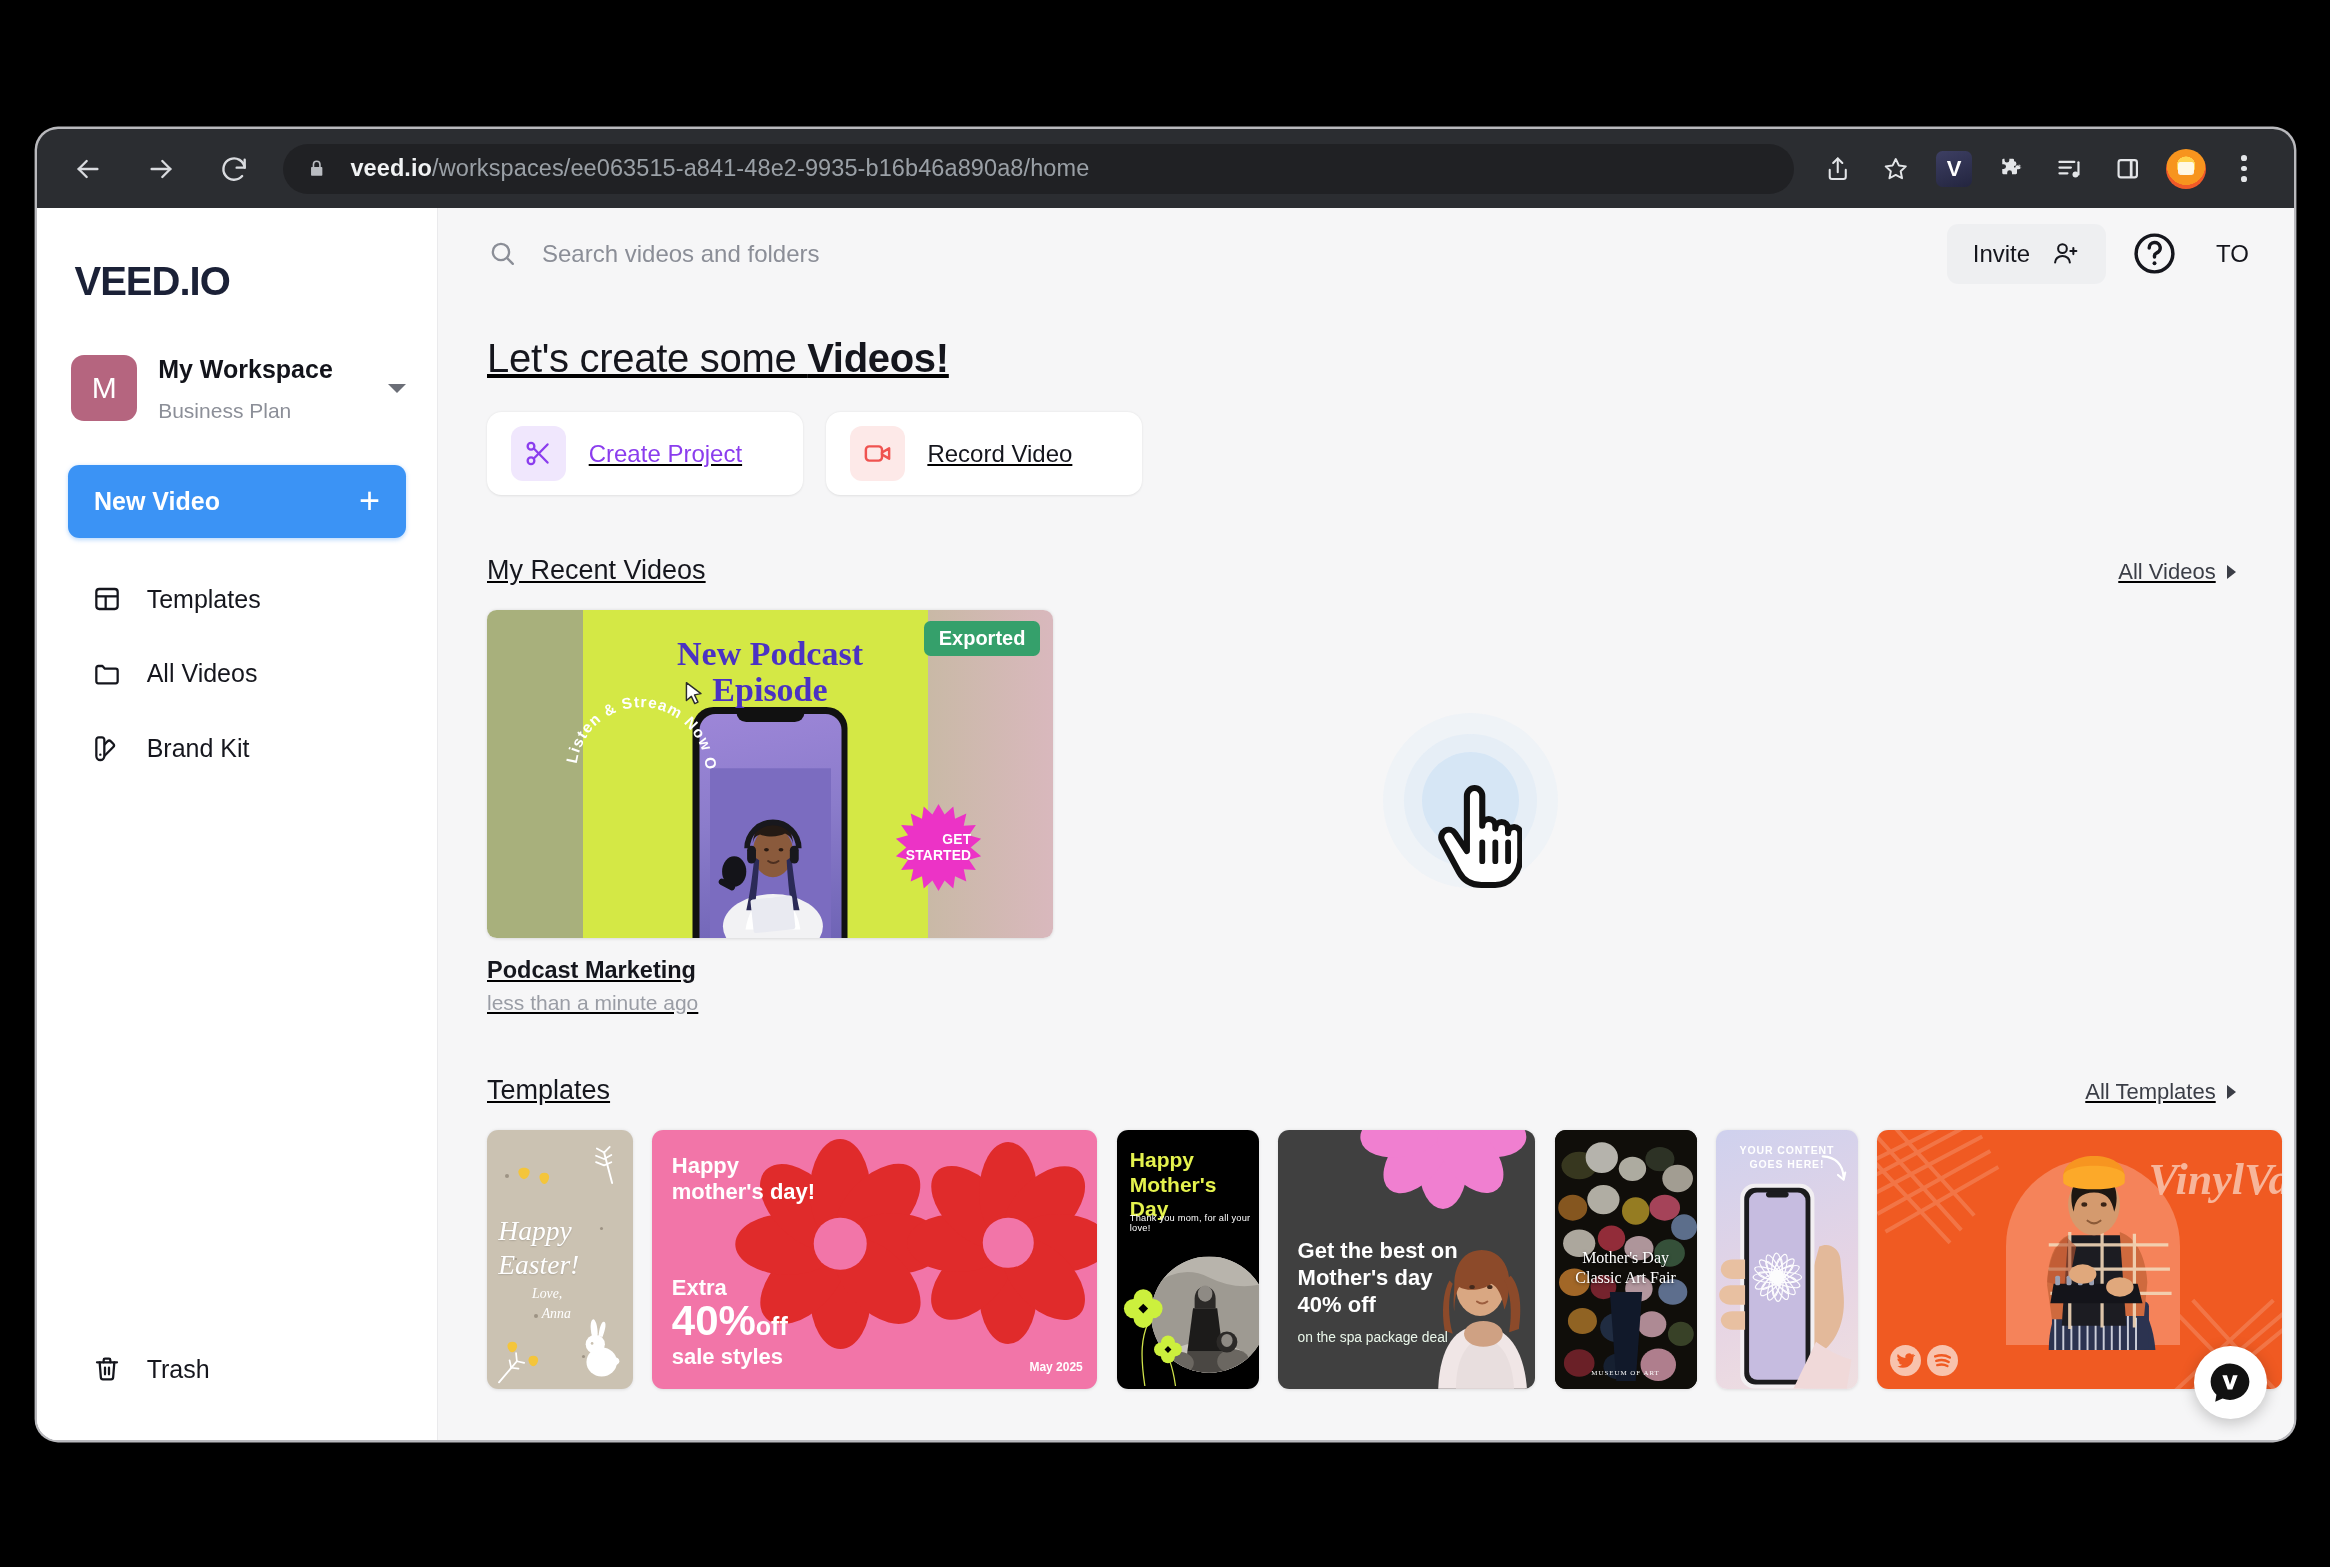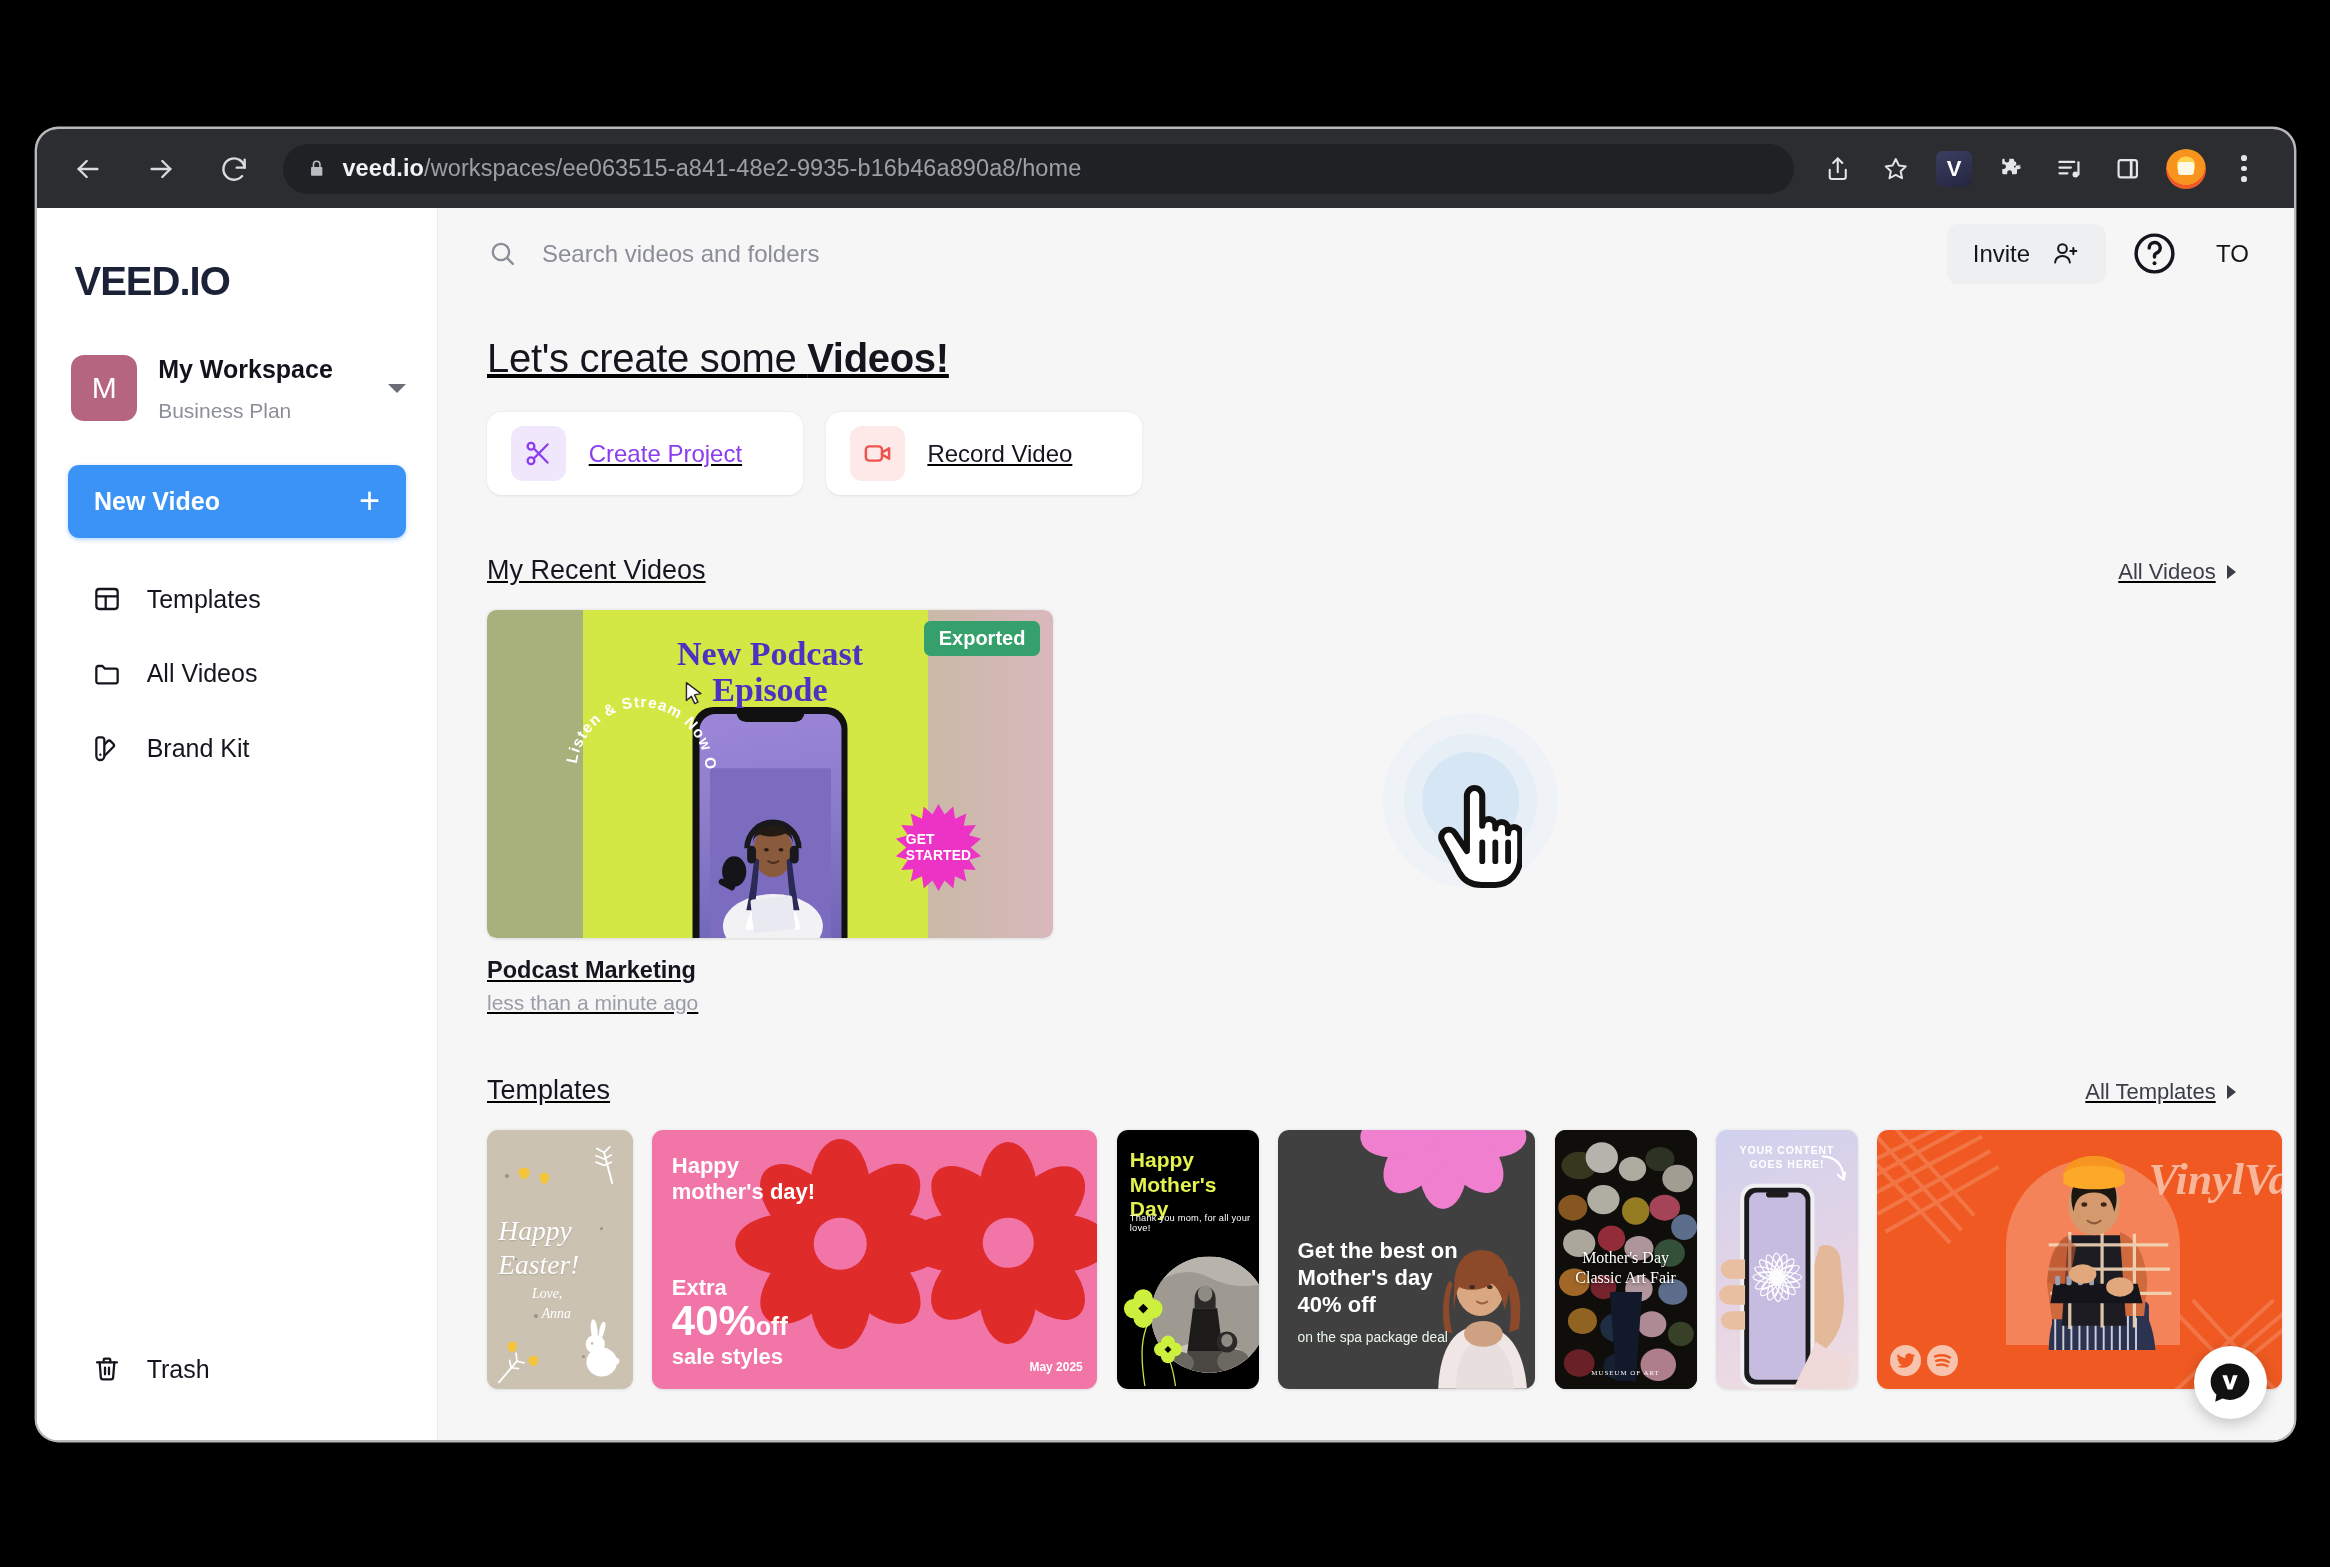--- a/index.html
+++ b/index.html
@@ -40,21 +40,21 @@
 
   .omnibox {
     flex: 1;
     height: 50px;
     margin: 0 14.6px 0 31px;
     background: #202124;
     border-radius: 25px;
     display: flex;
     align-items: center;
     padding: 0 24px;
-    gap: 16px;
+    gap: 24px;
     min-width: 0;
   }
   .lock { width: 19.4px; height: 21px; flex: none; }
   .url {
     font-size: 23.5px;
     color: #9aa0a6;
     white-space: nowrap;
     overflow: hidden;
     letter-spacing: 0.1px;
   }
@@ -254,21 +254,21 @@
   .pod-person {
     position: absolute; left: 50%; transform: translateX(-50%);
     bottom: 0; width: 121px; height: 174px;
   }
   .starburst {
     position: absolute; right: 71px; bottom: 47px; width: 87px; height: 87px; z-index: 5;
     display: flex; align-items: center; justify-content: center;
   }
   .starburst span {
     position: relative; z-index: 2; color: #fff; font-size: 13.8px; font-weight: 800;
-    text-align: left; line-height: 1.12; letter-spacing: 0.2px;
+    text-align: right; line-height: 1.12; letter-spacing: 0.2px;
   }
   .thumb-cursor { position: absolute; left: 197px; top: 71px; width: 21px; height: 26px; z-index: 7; }
 
   .video-name { font-size: 23.5px; font-weight: 700; color: #15161d; margin-top: 19.4px; }
   .video-time { font-size: 21px; color: #9a9da5; margin-top: 6.5px; }
 
   
   .tpl-row { display: flex; gap: 19.4px; margin-top: 24px; align-items: flex-start; }
   .tpl {
     border-radius: 11.3px; overflow: hidden; position: relative;

